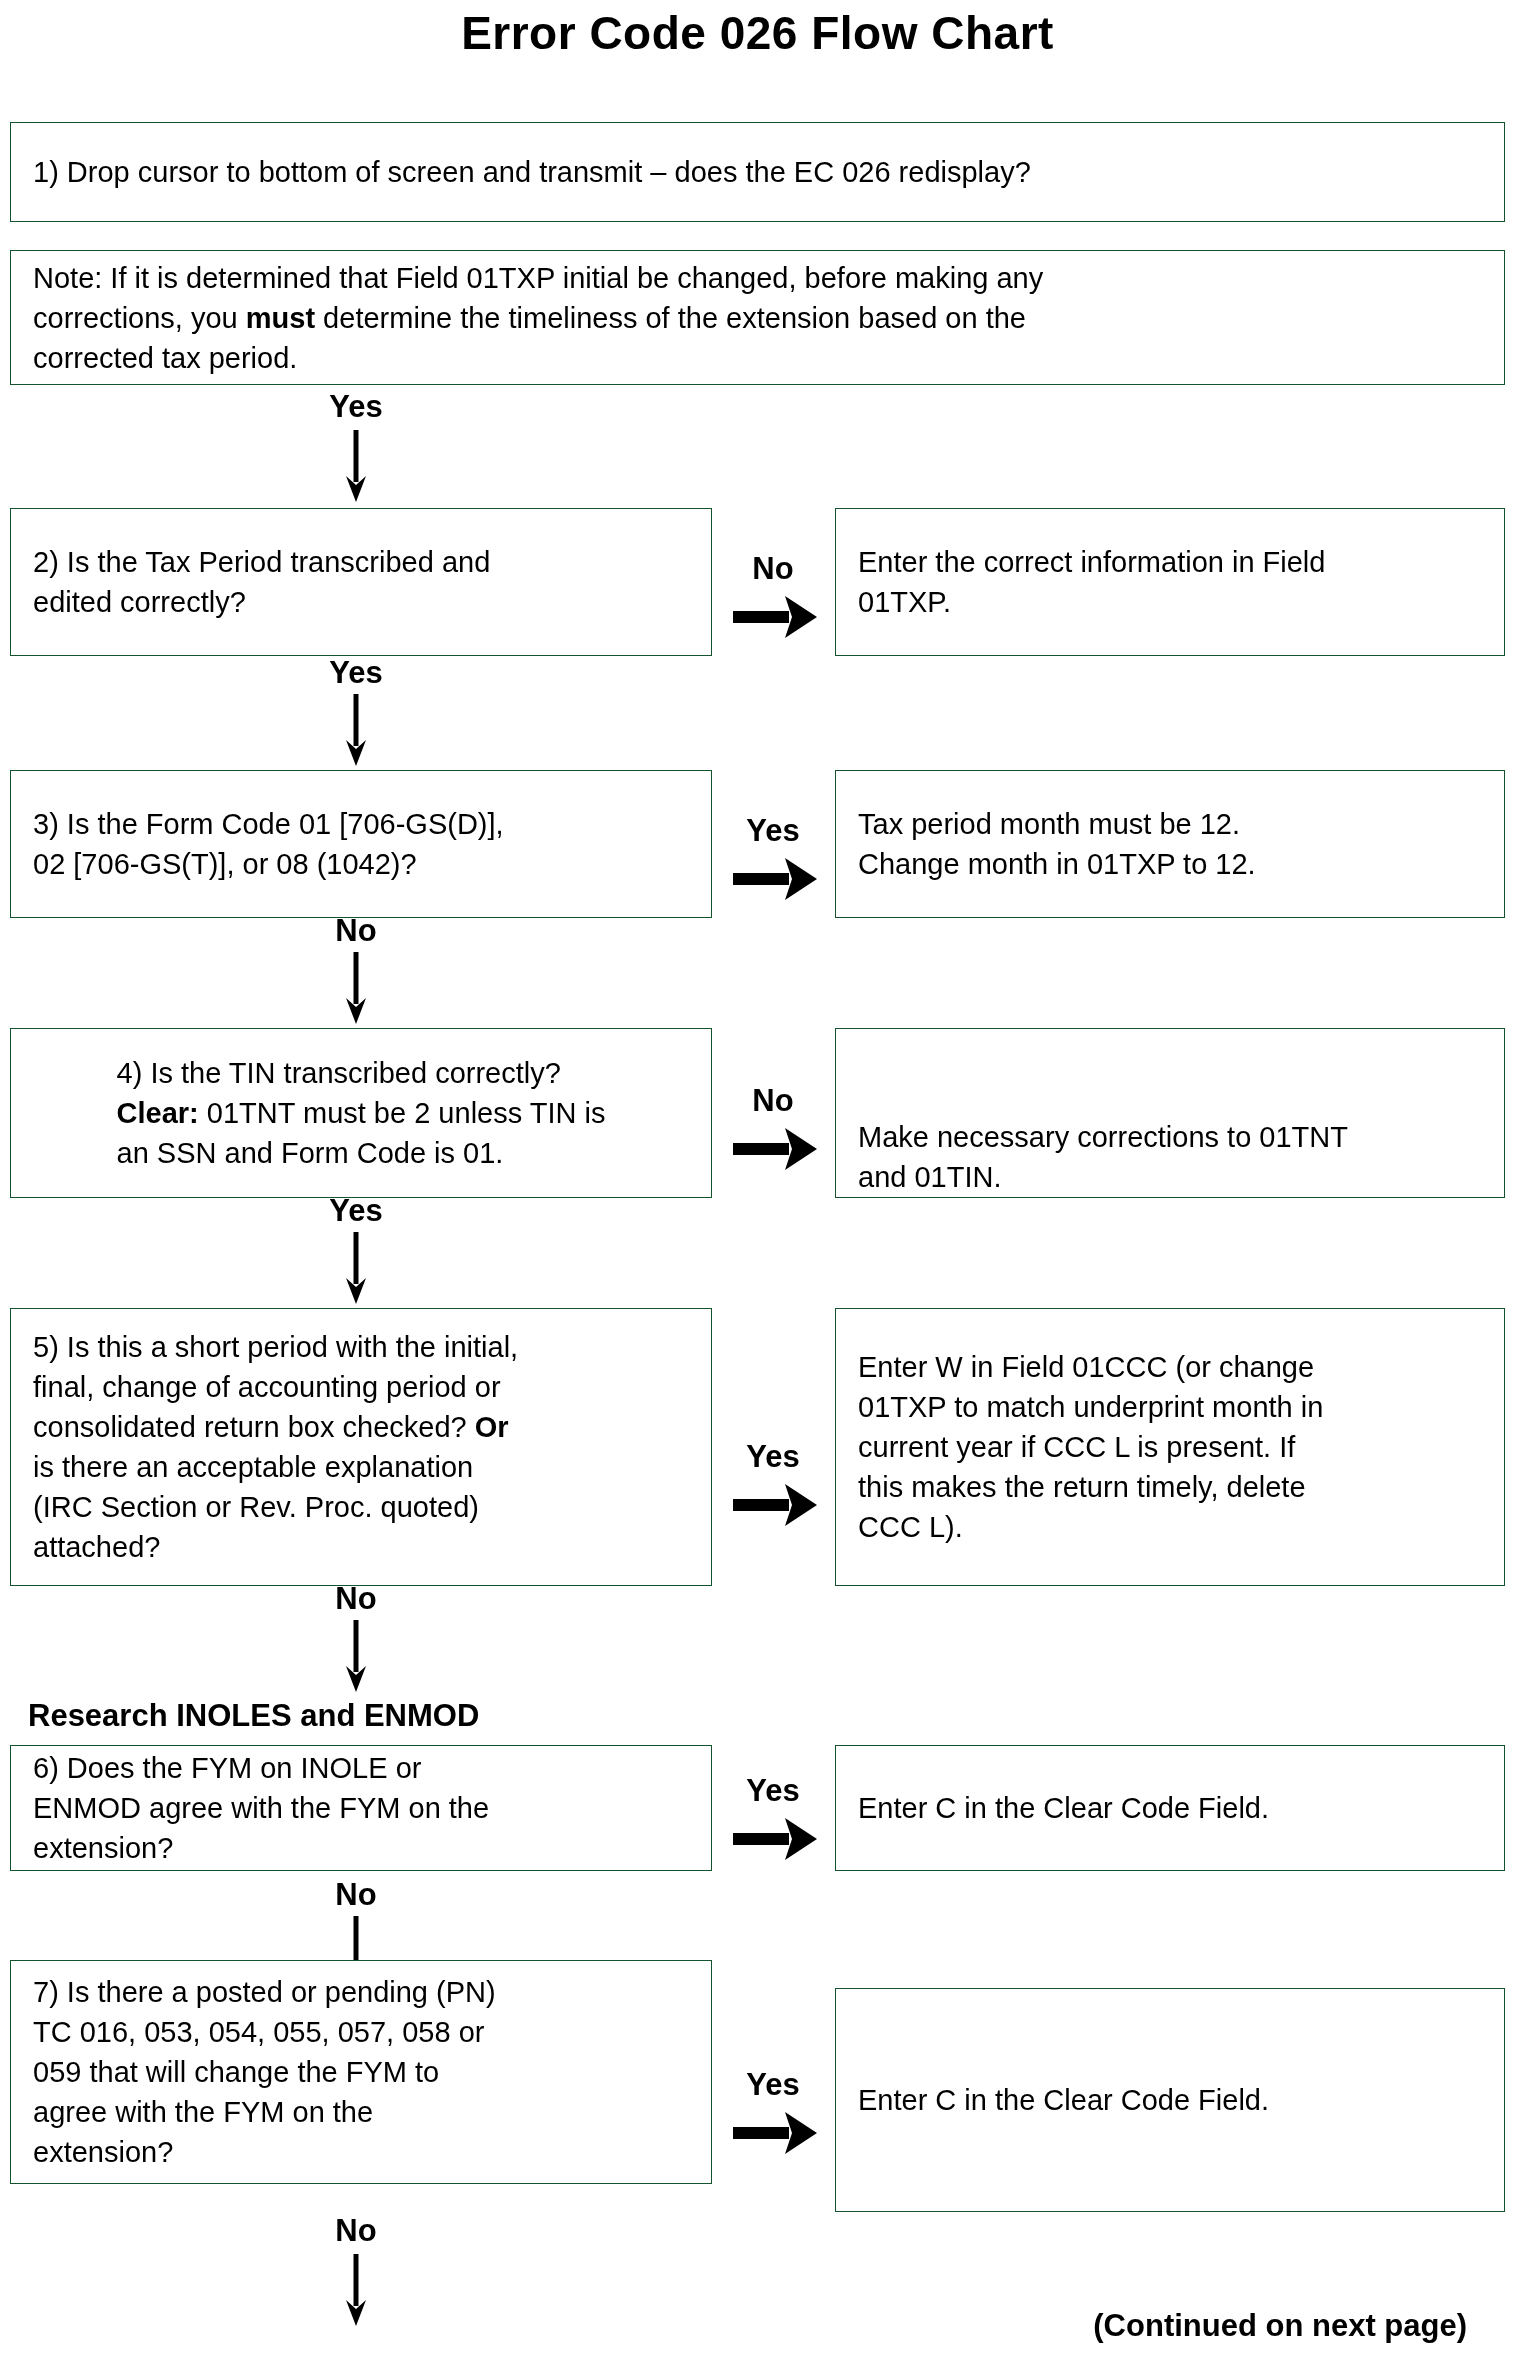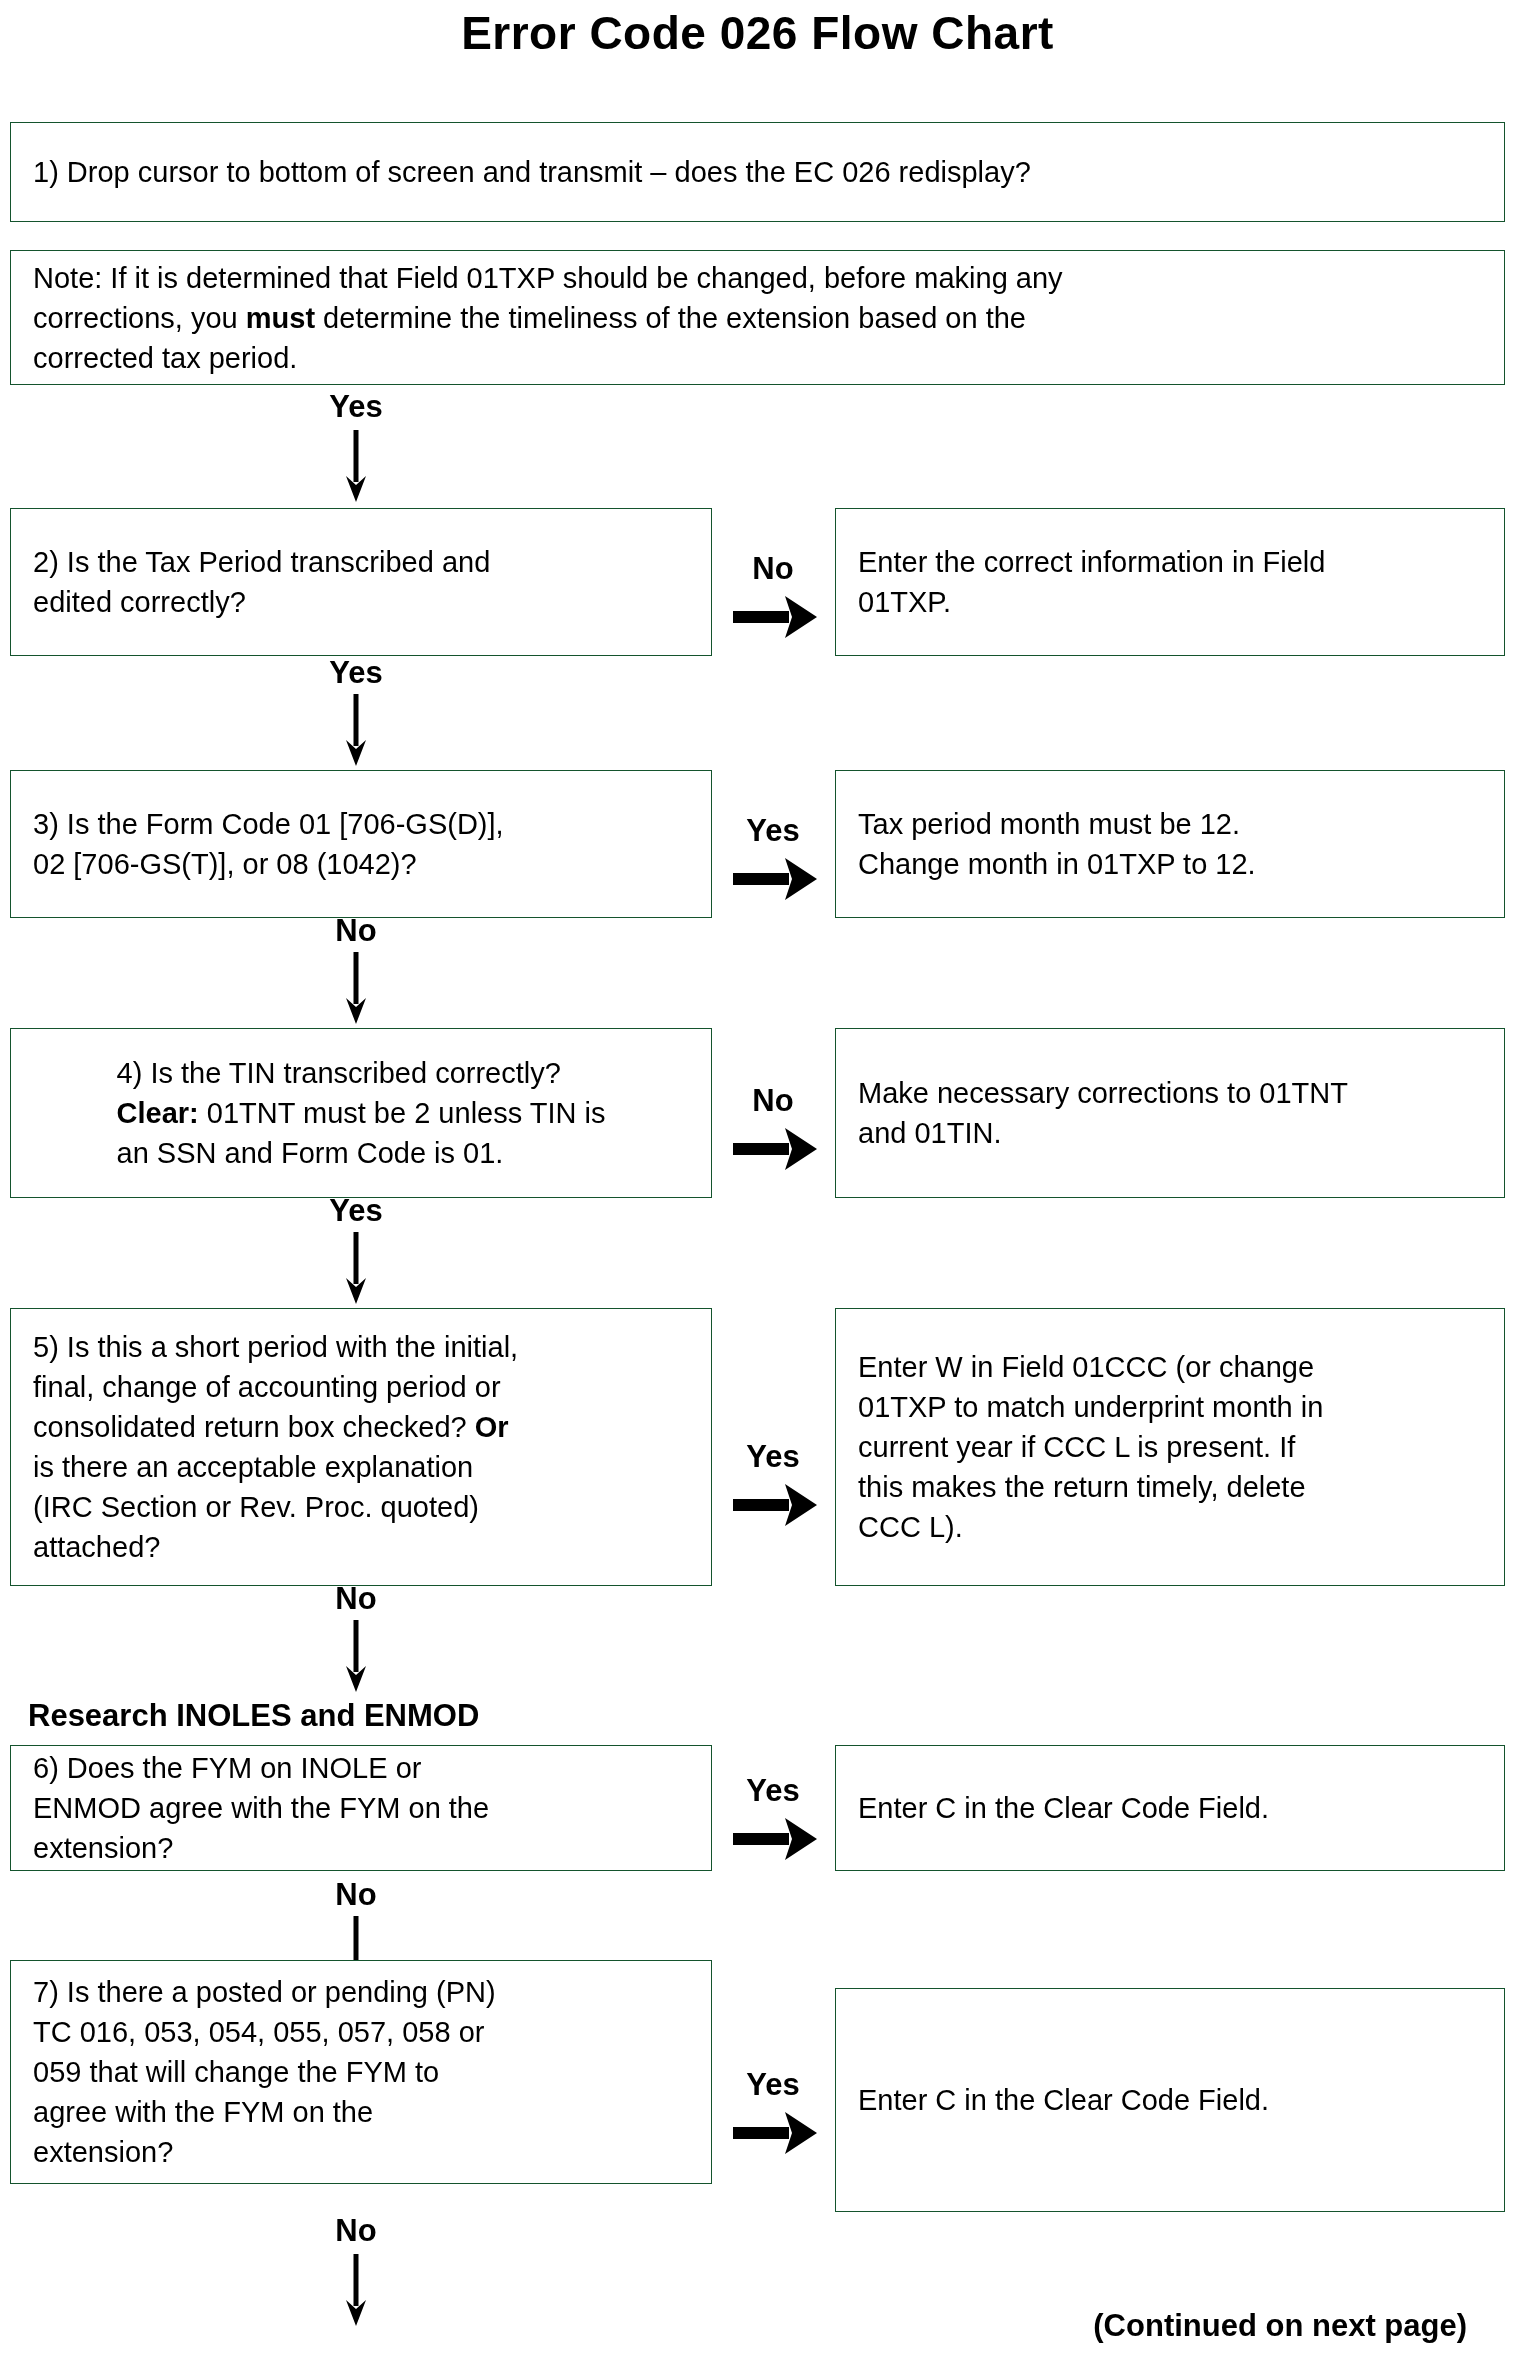--- a/index.html
+++ b/index.html
@@ -51,21 +51,21 @@
 
 <div class="page">
 
   <div class="title">Error Code 026 Flow Chart</div>
 
   <div class="box full" style="top:122px; height:100px;">
     <span class="txt">1) Drop cursor to bottom of screen and transmit – does the EC 026 redisplay?</span>
   </div>
 
   <div class="box full" style="top:250px; height:135px;">
-    <span class="txt"><span>Note: If it is determined that Field 01TXP should be changed, before making any
+    <span class="txt"><span>Note: If it is determined that Field 01TXP initial be changed, before making any
 corrections, you </span><b>must</b><span> determine the timeliness of the extension based on the
 corrected tax period.</span></span>
   </div>
 
   <div class="vlabel" style="top:388px;">Yes</div>
   <svg class="varrow" style="top:430px;" viewBox="0 0 26 72">
     <line x1="13" y1="0" x2="13" y2="52" stroke="#000" stroke-width="5"></line>
     <polygon points="13,72 3,46 13,55 23,46" fill="#000"></polygon>
   </svg>
 
@@ -112,21 +112,21 @@
   <div class="box qbox" style="top:1028px; height:170px;justify-content:center;">
     <span class="txt"><span>4) Is the TIN transcribed correctly?
 </span><b>Clear:</b><span>  01TNT must be 2 unless TIN is
 an SSN and Form Code is 01.</span></span>
   </div>
   <div class="hlabel" style="top:1082px;">No</div>
   <svg class="harrow" style="top:1128px;" viewBox="0 0 84 42">
     <rect x="0" y="15" width="56" height="12" fill="#000"></rect>
     <polygon points="52,0 84,21 52,42 59,21" fill="#000"></polygon>
   </svg>
-  <div class="box abox" style="top:1028px; height:170px;">
+  <div class="box abox" style="top:1028px; height:170px;align-items:flex-end;">
     <span class="txt">Make necessary corrections to 01TNT
 and 01TIN.</span>
   </div>
 
   <div class="vlabel" style="top:1192px;">Yes</div>
   <svg class="varrow" style="top:1232px;" viewBox="0 0 26 72">
     <line x1="13" y1="0" x2="13" y2="52" stroke="#000" stroke-width="5"></line>
     <polygon points="13,72 3,46 13,55 23,46" fill="#000"></polygon>
   </svg>
 

